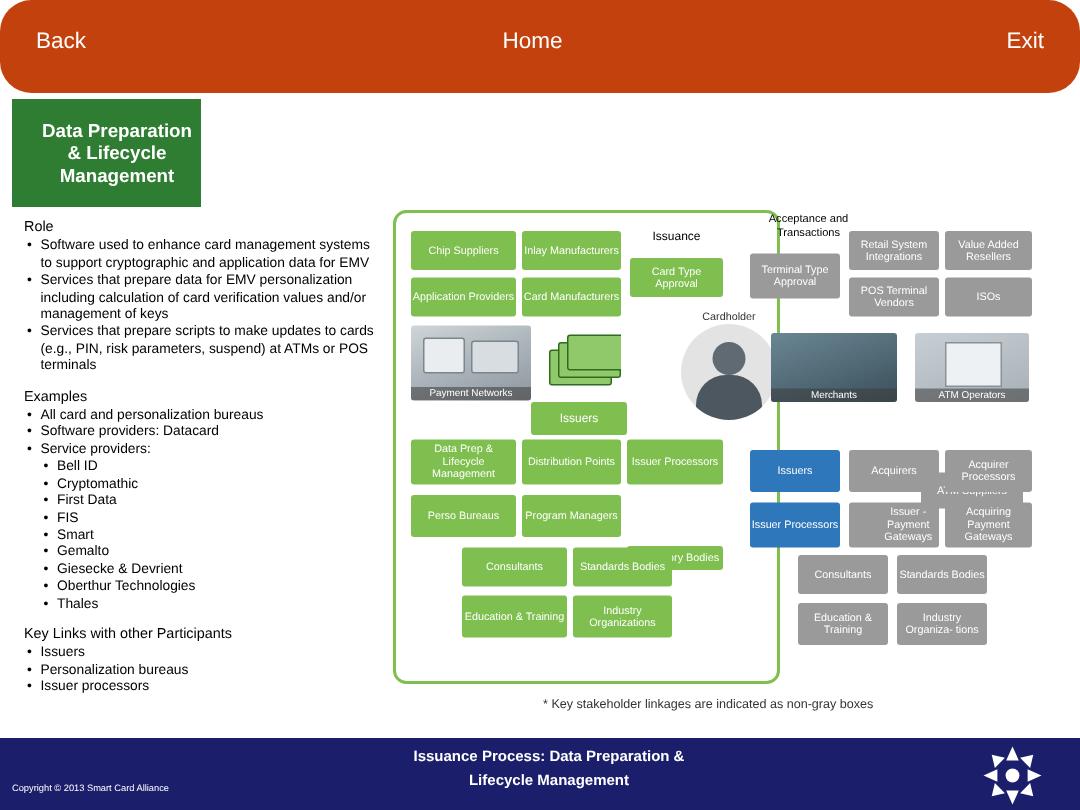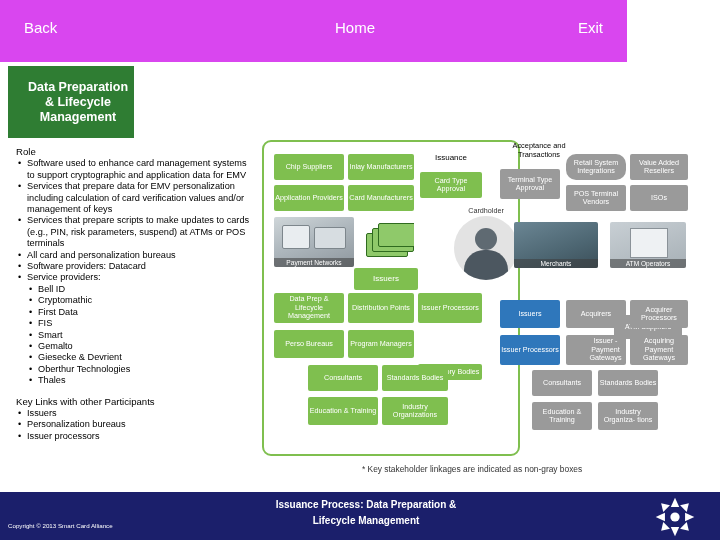--- a/index.html
+++ b/index.html
@@ -1,20 +1,20 @@
 <!DOCTYPE html>
 <html><head>
 <meta charset="utf-8">
 <style>
   html,body{margin:0;padding:0;}
   body{width:720px;height:540px;background:#ffffff;font-family:"Liberation Sans",sans-serif;overflow:hidden;position:relative;}
   .root{position:relative;width:720px;height:540px;}
 
   
-  .topbar{position:absolute;left:0;top:0;width:627px;height:62px;background:#d946ef;}
+  .topbar{position:absolute;left:0;top:0;width:720px;height:62px;background:#c2410c;border-radius:21px;}
   .topbar .navlink{position:absolute;color:#ffffff;font-size:15px;}
   .nav-back{left:24px;top:19px;}
   .nav-home{left:335px;top:19px;}
   .nav-exit{right:24px;top:19px;}
 
   
   .titletab{position:absolute;left:8px;top:66px;width:112px;height:72px;background:#2e7d32;
             background:linear-gradient(180deg,#2f7d33 0%,#2f7d33 100%);
             display:flex;align-items:center;justify-content:center;text-align:center;padding-left:14px;}
   .titletab span{color:#ffffff;font-size:12.5px;font-weight:bold;line-height:15px;display:block;}
@@ -83,20 +83,21 @@
   </div>
 
   <div class="leftcol">
     <div class="hd">Role</div>
     <ul>
       <li>Software used to enhance card management systems to support cryptographic and application data for EMV</li>
       <li>Services that prepare data for EMV personalization including calculation of card verification values and/or management of keys</li>
       <li>Services that prepare scripts to make updates to cards (e.g., PIN, risk parameters, suspend) at ATMs or POS terminals</li>
     </ul>
 
+    <div class="hd sect">Examples</div>
     <ul>
       <li>All card and personalization bureaus</li>
       <li>Software providers: Datacard</li>
       <li>Service providers:</li>
       <li class="sub">Bell ID</li>
       <li class="sub">Cryptomathic</li>
       <li class="sub">First Data</li>
       <li class="sub">FIS</li>
       <li class="sub">Smart</li>
       <li class="sub">Gemalto</li>
@@ -154,21 +155,21 @@
     <div class="box green" style="left:86px;top:190px;width:66px;height:28px;">Program Managers</div>
     <div class="box green" style="left:156px;top:190px;width:64px;height:16px;margin-top:34px;">Regulatory Bodies</div>
 
     <div class="box green" style="left:46px;top:225px;width:70px;height:26px;">Consultants</div>
     <div class="box green" style="left:120px;top:225px;width:66px;height:26px;">Standards Bodies</div>
     <div class="box green" style="left:46px;top:257px;width:70px;height:28px;">Education &amp; Training</div>
     <div class="box green" style="left:120px;top:257px;width:66px;height:28px;">Industry Organizations</div>
 
     <div class="acc-head" style="left:232px;top:2px;width:90px;">Acceptance and Transactions</div>
 
-    <div class="box gray" style="left:304px;top:14px;width:60px;height:26px;border-radius:10px;">Retail System Integrations</div>
+    <div class="box gray" style="left:304px;top:14px;width:60px;height:26px;">Retail System Integrations</div>
     <div class="box gray" style="left:368px;top:14px;width:58px;height:26px;">Value Added Resellers</div>
 
     <div class="box gray" style="left:238px;top:29px;width:60px;height:30px;">Terminal Type Approval</div>
     <div class="box gray" style="left:304px;top:45px;width:60px;height:26px;">POS Terminal Vendors</div>
     <div class="box gray" style="left:368px;top:45px;width:58px;height:26px;">ISOs</div>
 
     <div class="imgbox photo-merch" style="left:252px;top:82px;width:84px;height:46px;">
       <div class="imgcap">Merchants</div>
     </div>
     <div class="imgbox photo-atm" style="left:348px;top:82px;width:76px;height:46px;">

